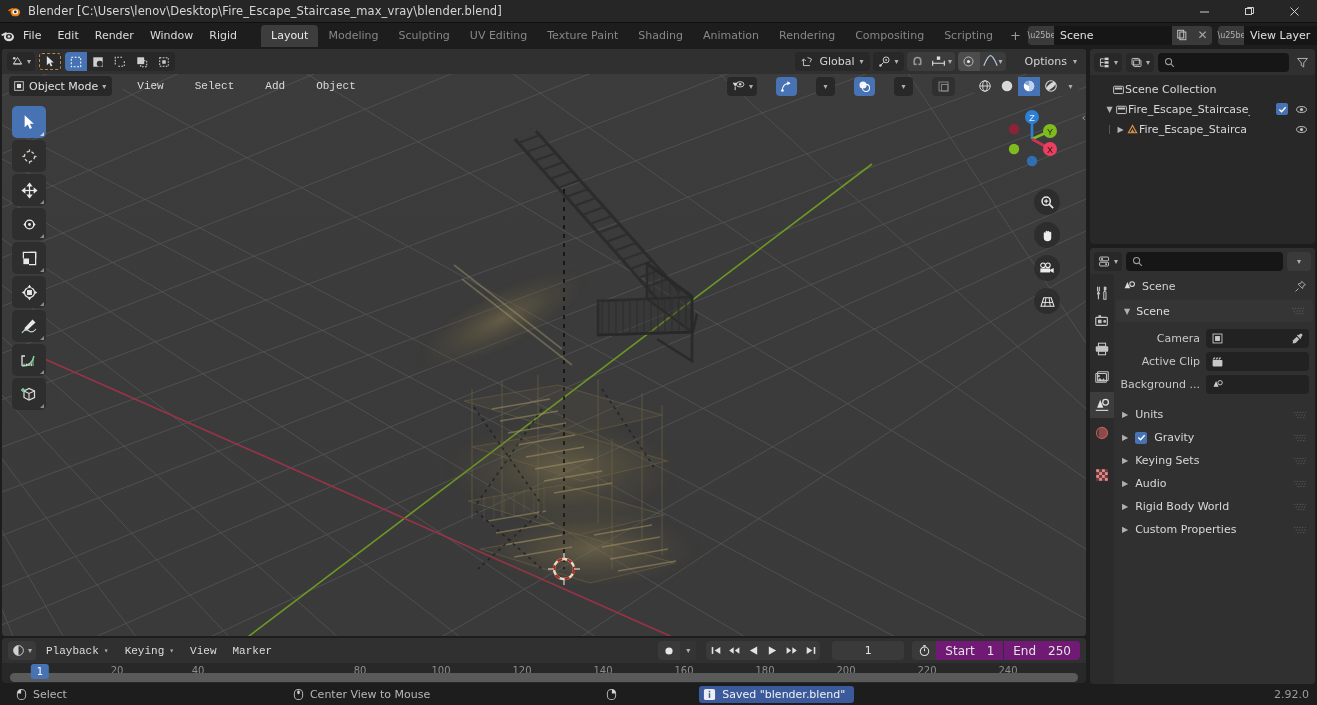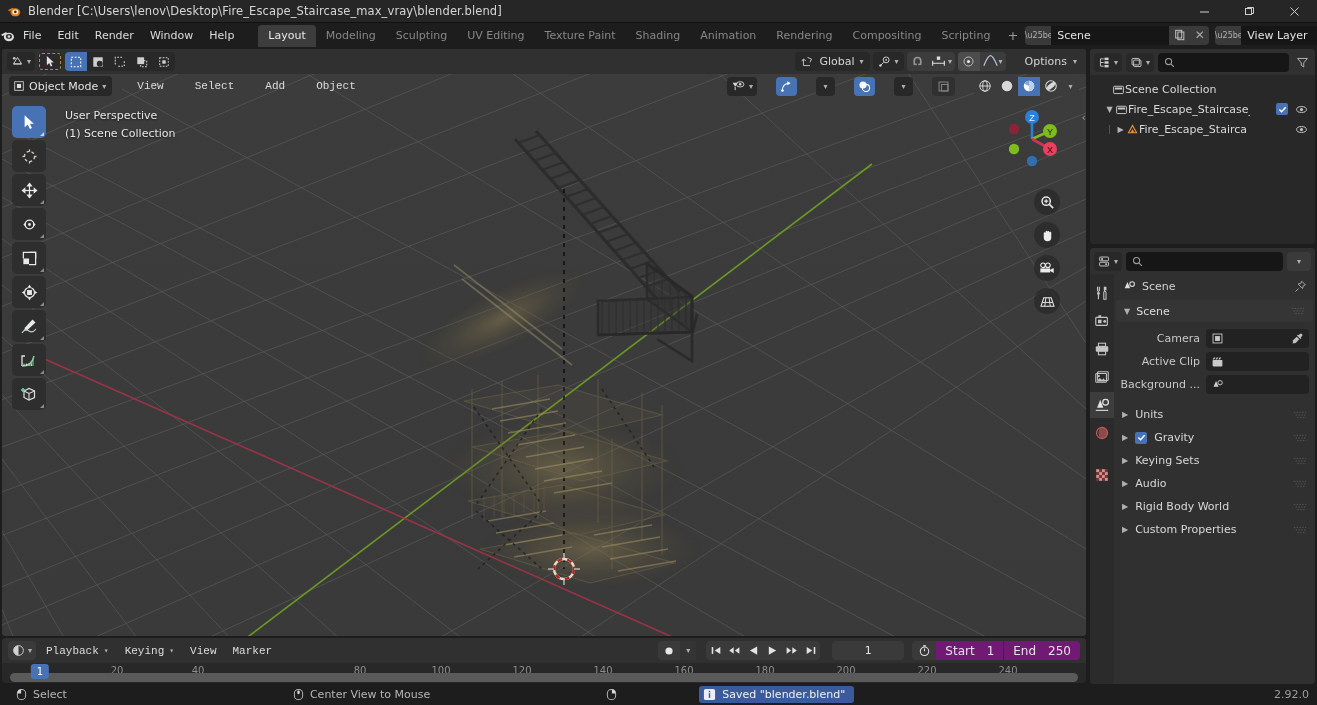--- a/index.html
+++ b/index.html
@@ -246,21 +246,21 @@
         <ellipse cx="9.5" cy="9.5" rx="5.4" ry="4.5" fill="#dcdcdc"></ellipse>
         <ellipse cx="9.5" cy="9.0" rx="3.2" ry="2.5" fill="#2b2b2b"></ellipse>
         <circle cx="9.5" cy="9.0" r="1.4" fill="#dcdcdc"></circle>
         <path d="M1 7.2 L6.5 4.2 L7.6 6.0 L2.6 8.4 Z" fill="#dcdcdc"></path>
       </svg>
     </div>
     <div class="menu-item">File</div>
     <div class="menu-item">Edit</div>
     <div class="menu-item">Render</div>
     <div class="menu-item">Window</div>
-    <div class="menu-item">Help</div>
+    <div class="menu-item">Rigid</div>
 
     <div class="wstabs">
       <div class="wstab active">Layout</div>
       <div class="wstab">Modeling</div>
       <div class="wstab">Sculpting</div>
       <div class="wstab">UV Editing</div>
       <div class="wstab">Texture Paint</div>
       <div class="wstab">Shading</div>
       <div class="wstab">Animation</div>
       <div class="wstab">Rendering</div>
@@ -670,24 +670,20 @@
               <circle cx="8" cy="8" r="6" fill="none" stroke="#d8d8d8" stroke-width="1.3"></circle>
               <ellipse cx="8" cy="8" rx="6" ry="2.6" fill="#d8d8d8" transform="rotate(-40 8 8)"></ellipse>
             </svg>
         </div>
         <div style="width:17px;">
             <span class="chev">▾</span>
           </div>
       </div>
     </div>
 
-    <div class="vp-overlay-text">
-      <div>User Perspective</div>
-      <div>(1) Scene Collection</div>
-    </div>
 
     <div class="toolbar-left">
       <div class="tool active">
         <svg width="15" height="17" viewBox="0 0 12 14">
             <path d="M2 1 L2 11 L4.6 8.6 L6.3 12.4 L8 11.6 L6.3 8 L9.6 8 Z" fill="#ffffff"></path>
           </svg>
         <span class="corner" style="border-bottom-color:#d0d0d0"></span>
       </div>
       <div class="tool">
         <svg width="17" height="17" viewBox="0 0 18 18">

